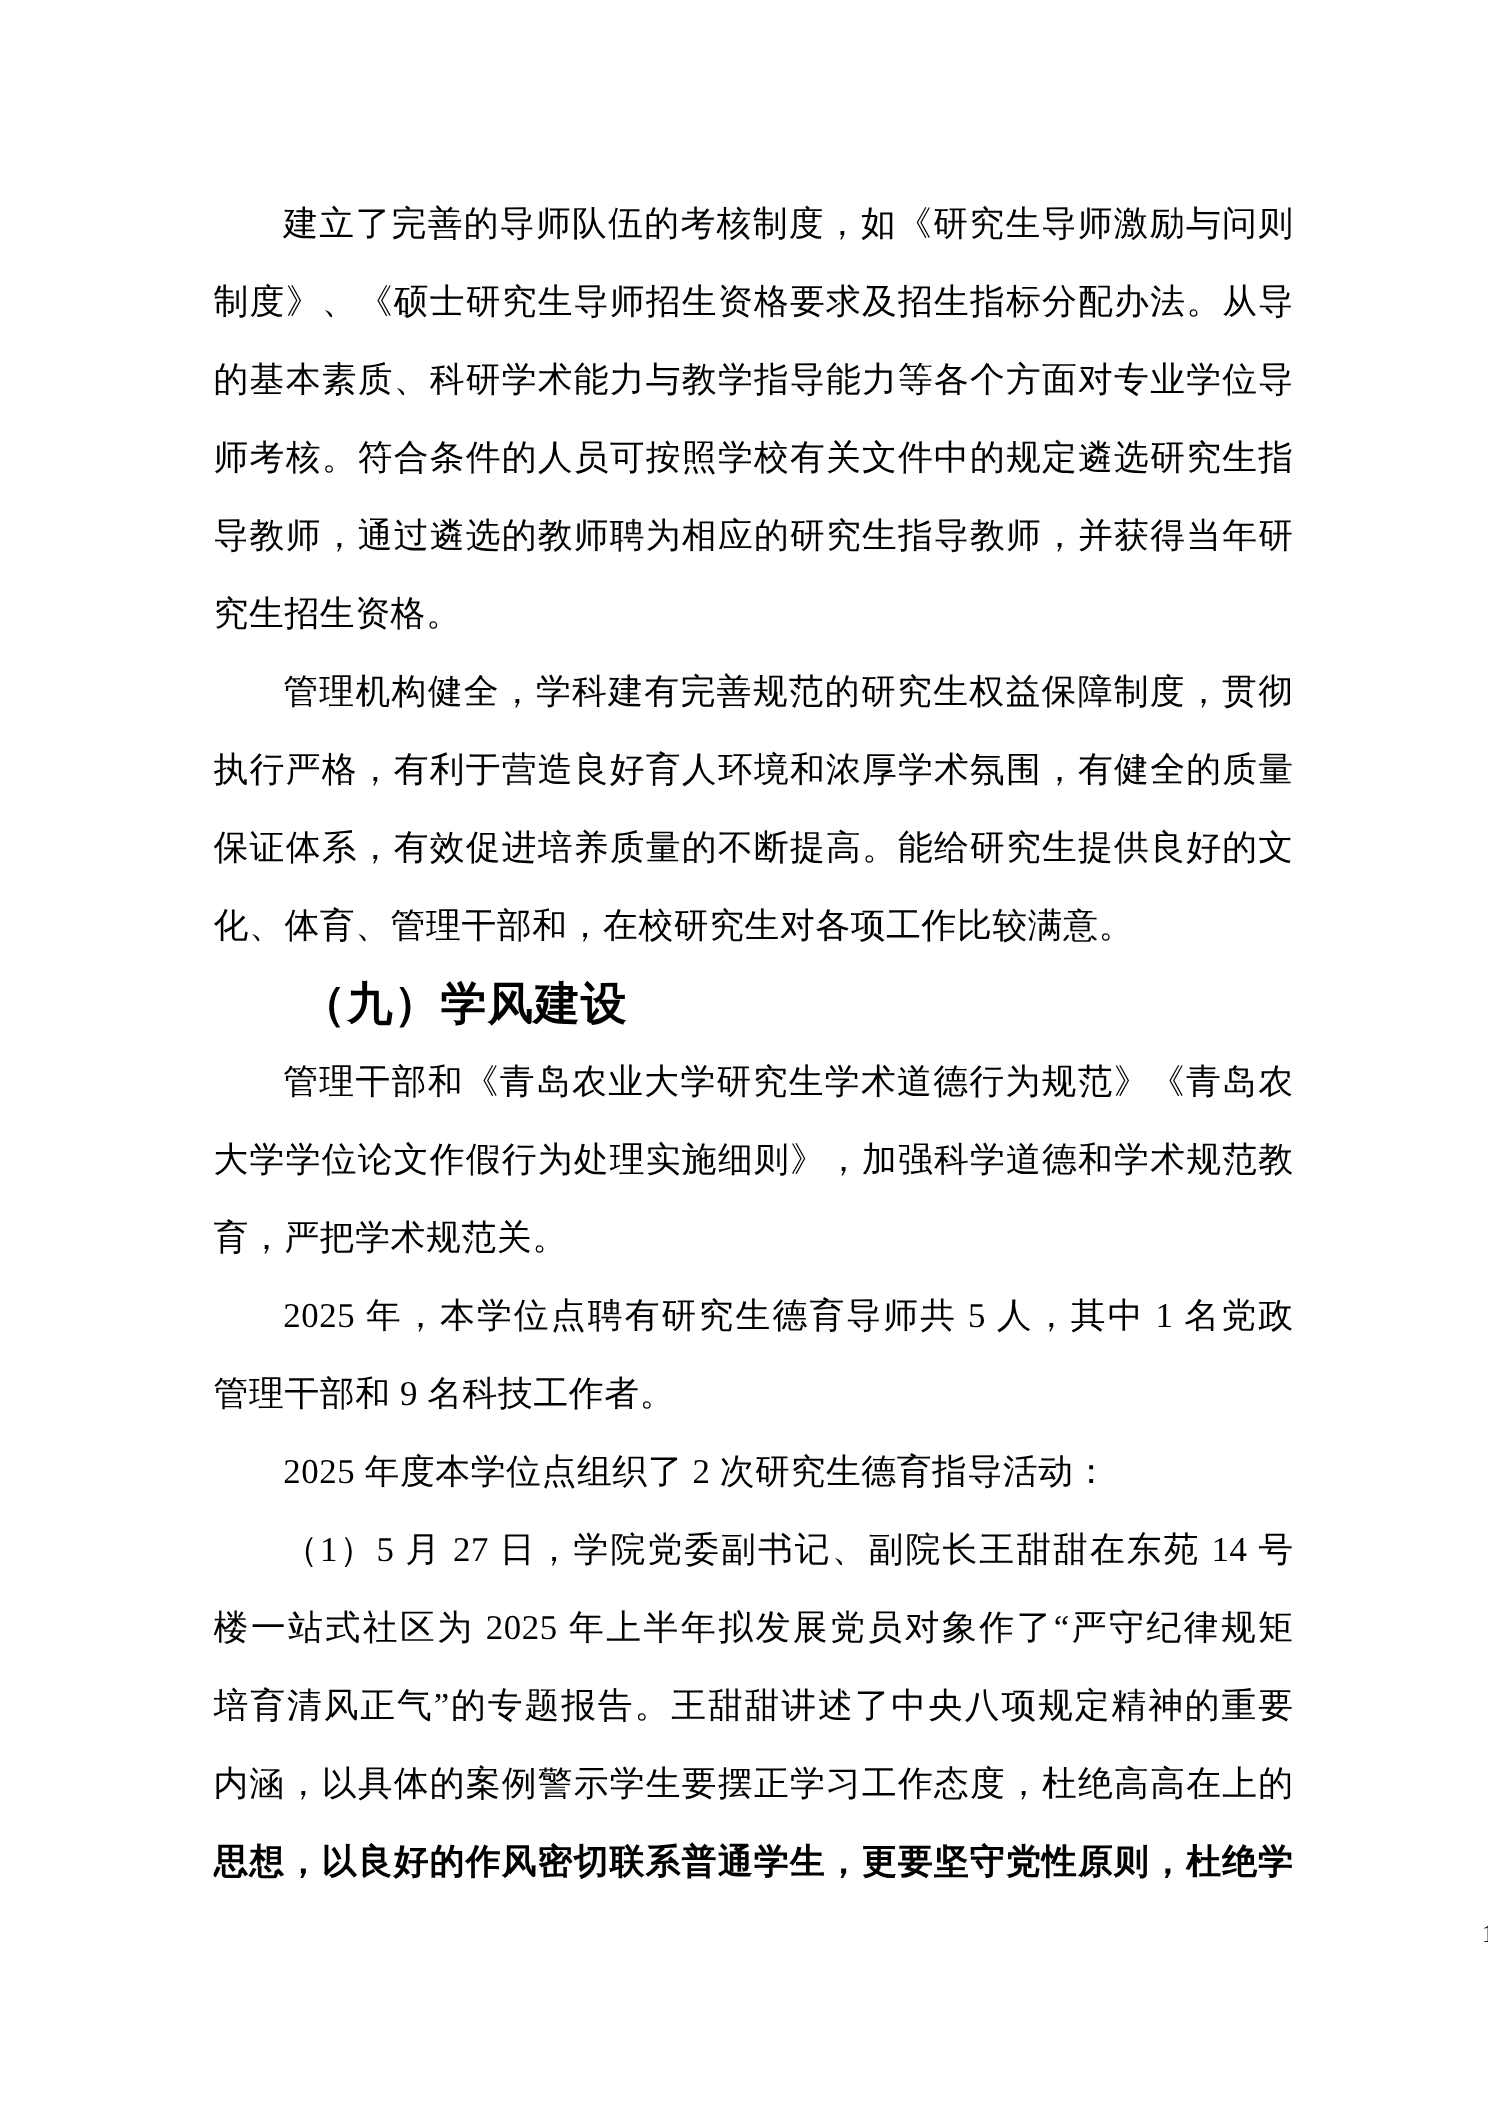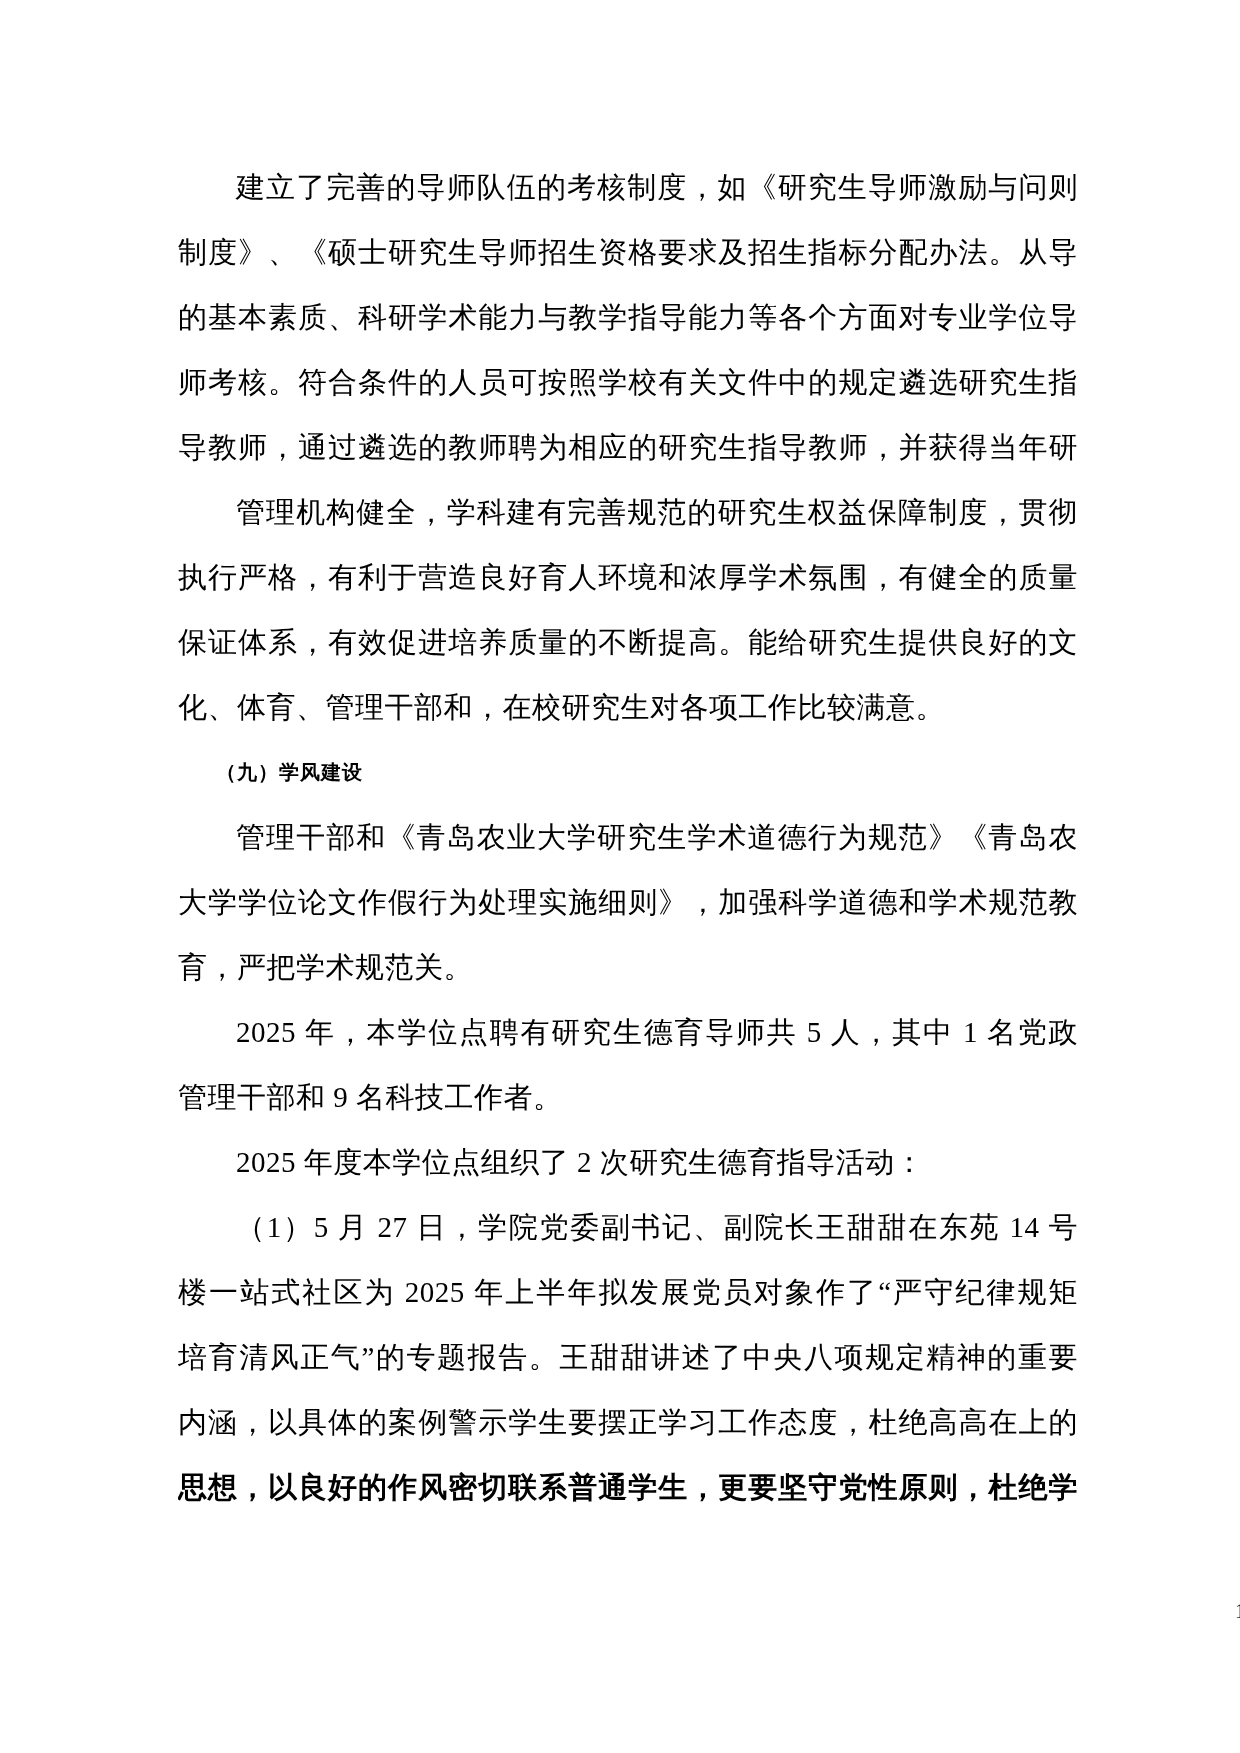--- a/index.html
+++ b/index.html
@@ -46,21 +46,21 @@
   .para .line.last {
     text-align-last: left;
   }
   .para.continues .line.last {
     text-align-last: justify;
     font-weight: bold;
   }
   .para.heading .line {
     font-family: "Liberation Sans", "DejaVu Sans", sans-serif;
     font-weight: 700;
-    font-size: 20px;
+    font-size: 38px;
     text-align: left;
     text-align-last: left;
     text-indent: 1.9em;
     letter-spacing: 1px;
   }
   .page-footer {
     position: absolute;
     left: 0;
     top: 1596px;
     width: 100%;
@@ -75,20 +75,21 @@
 <body>
 
 <div class="page">
   <div class="doc-body">
       <div class="para body">
         <div class="line first">建立了完善的导师队伍的考核制度，如《研究生导师激励与问则</div>
         <div class="line">制度》、《硕士研究生导师招生资格要求及招生指标分配办法。从导师</div>
         <div class="line">的基本素质、科研学术能力与教学指导能力等各个方面对专业学位导</div>
         <div class="line">师考核。符合条件的人员可按照学校有关文件中的规定遴选研究生指</div>
         <div class="line">导教师，通过遴选的教师聘为相应的研究生指导教师，并获得当年研</div>
+        <div class="line last">究生招生资格。</div>
       </div>
       <div class="para body">
         <div class="line first">管理机构健全，学科建有完善规范的研究生权益保障制度，贯彻</div>
         <div class="line">执行严格，有利于营造良好育人环境和浓厚学术氛围，有健全的质量</div>
         <div class="line">保证体系，有效促进培养质量的不断提高。能给研究生提供良好的文</div>
         <div class="line last">化、体育、管理干部和，在校研究生对各项工作比较满意。</div>
       </div>
       <div class="para heading">
         <div class="line first last">（九）学风建设</div>
       </div>

